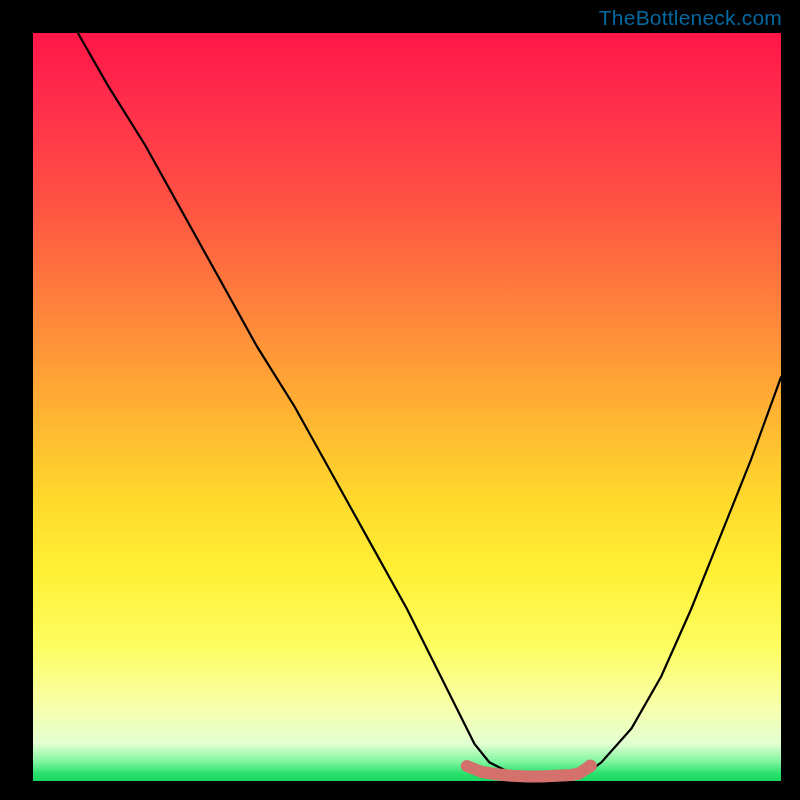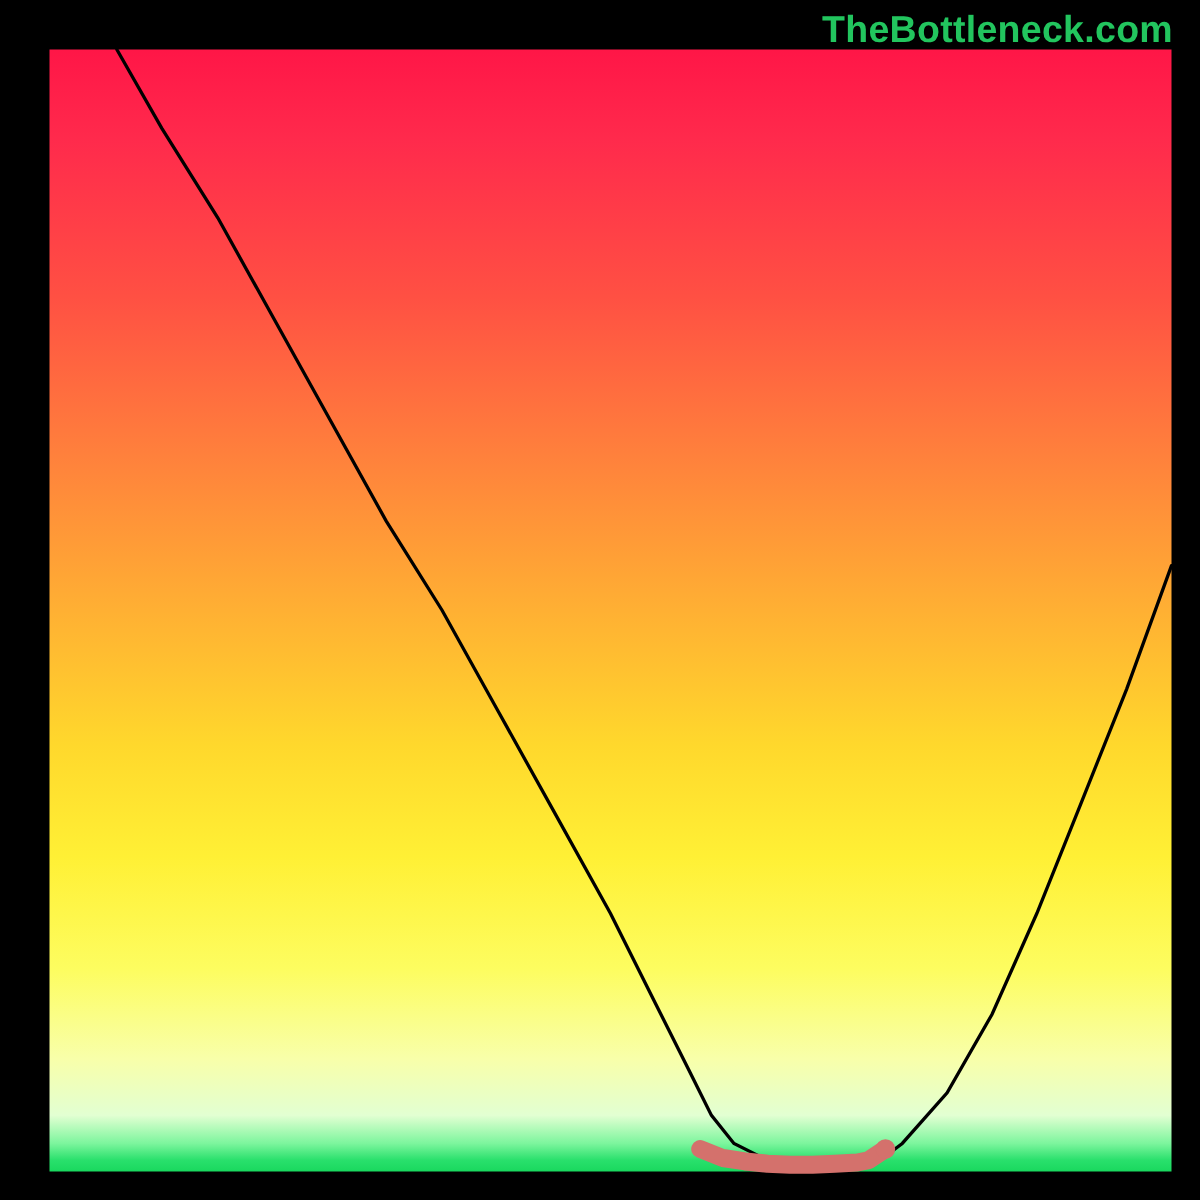--- a/index.html
+++ b/index.html
@@ -38,23 +38,23 @@
       #e2ffd2 95%,
       #7cf59d 97.5%,
       #29e06c 99%,
       #19d85e 100%
     );
   }
   .watermark {
     position: absolute;
     top: 6px;
     right: 18px;
-    color: #22c55e;
-    font-size: 25px;
-    font-weight: 700;
+    color: #0369a1;
+    font-size: 21px;
+    font-weight: 400;
     letter-spacing: 0.2px;
     user-select: none;
   }
   svg.overlay {
     position: absolute;
     left: 0;
     top: 0;
     width: 748px;
     height: 748px;
     overflow: visible;

